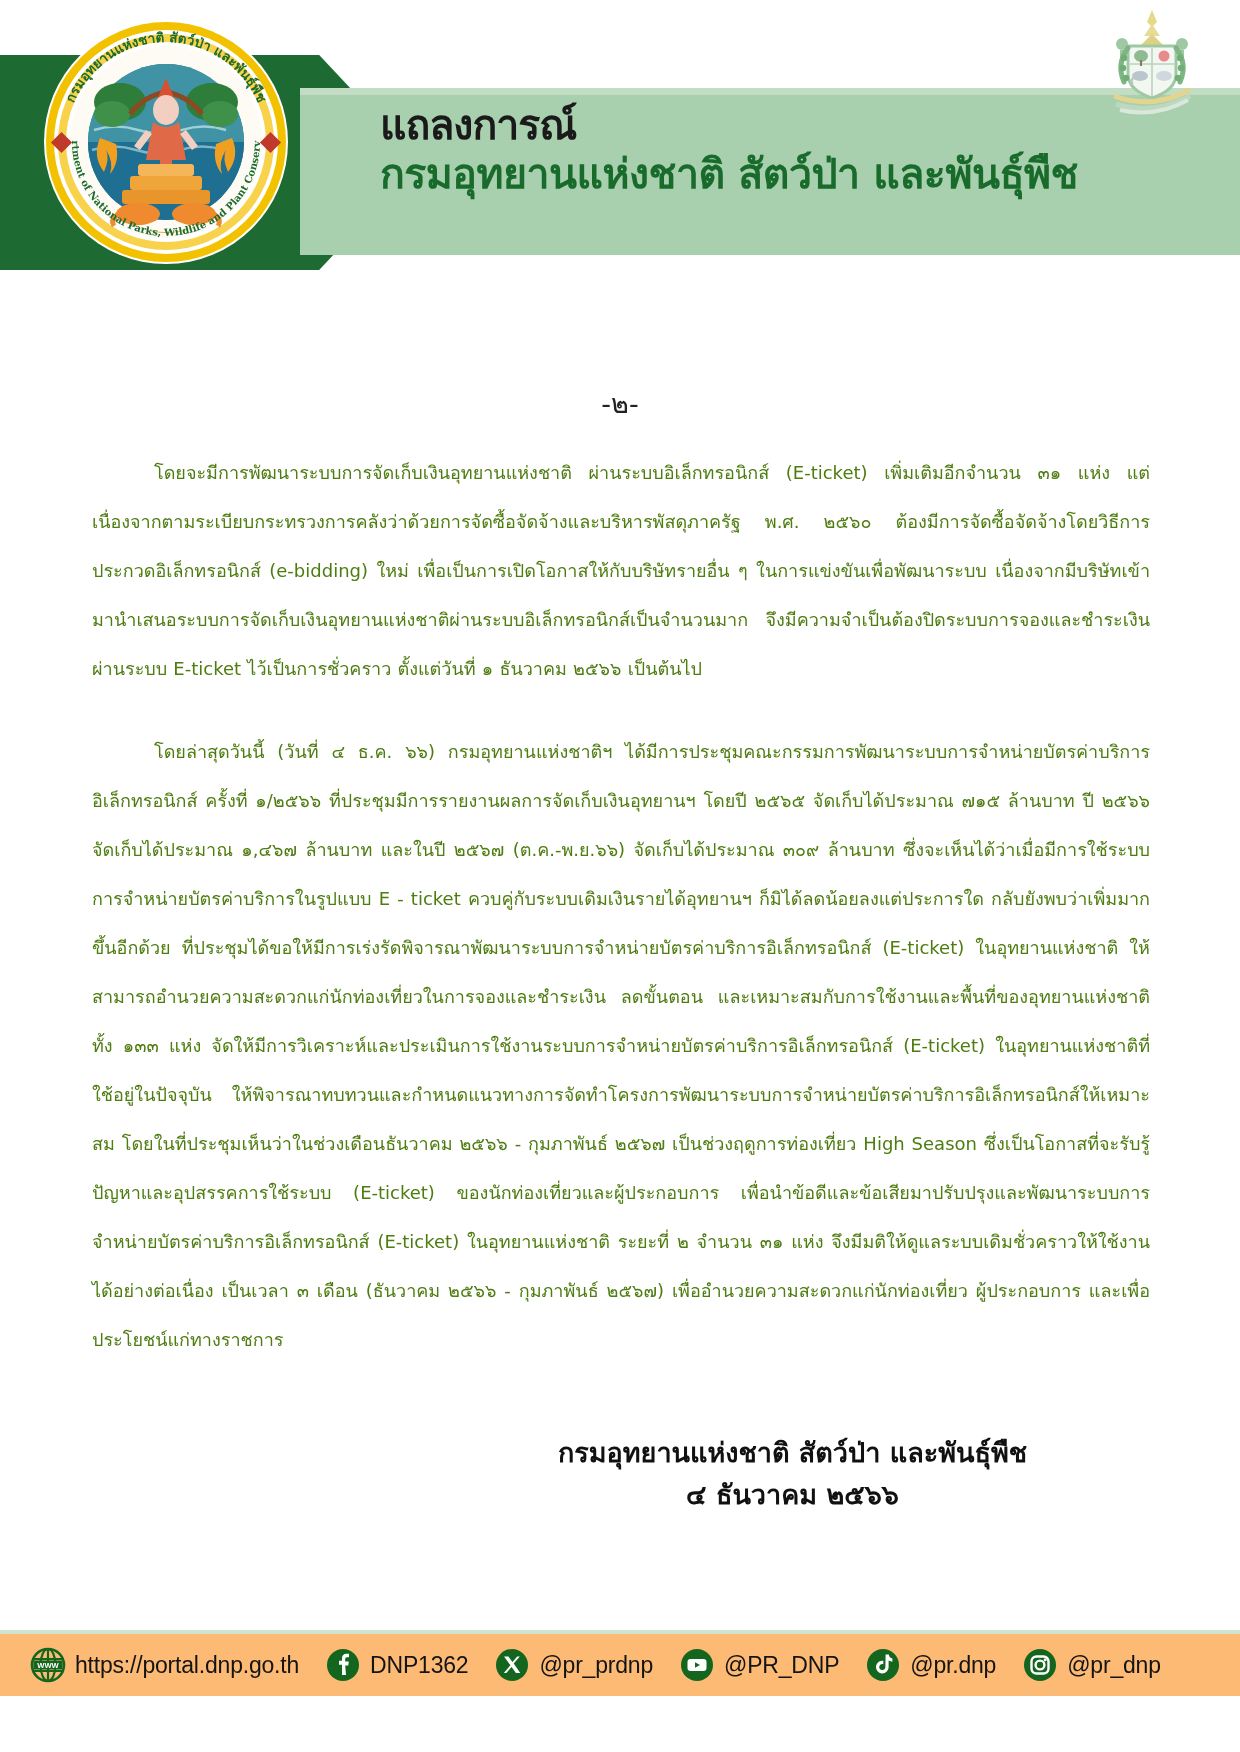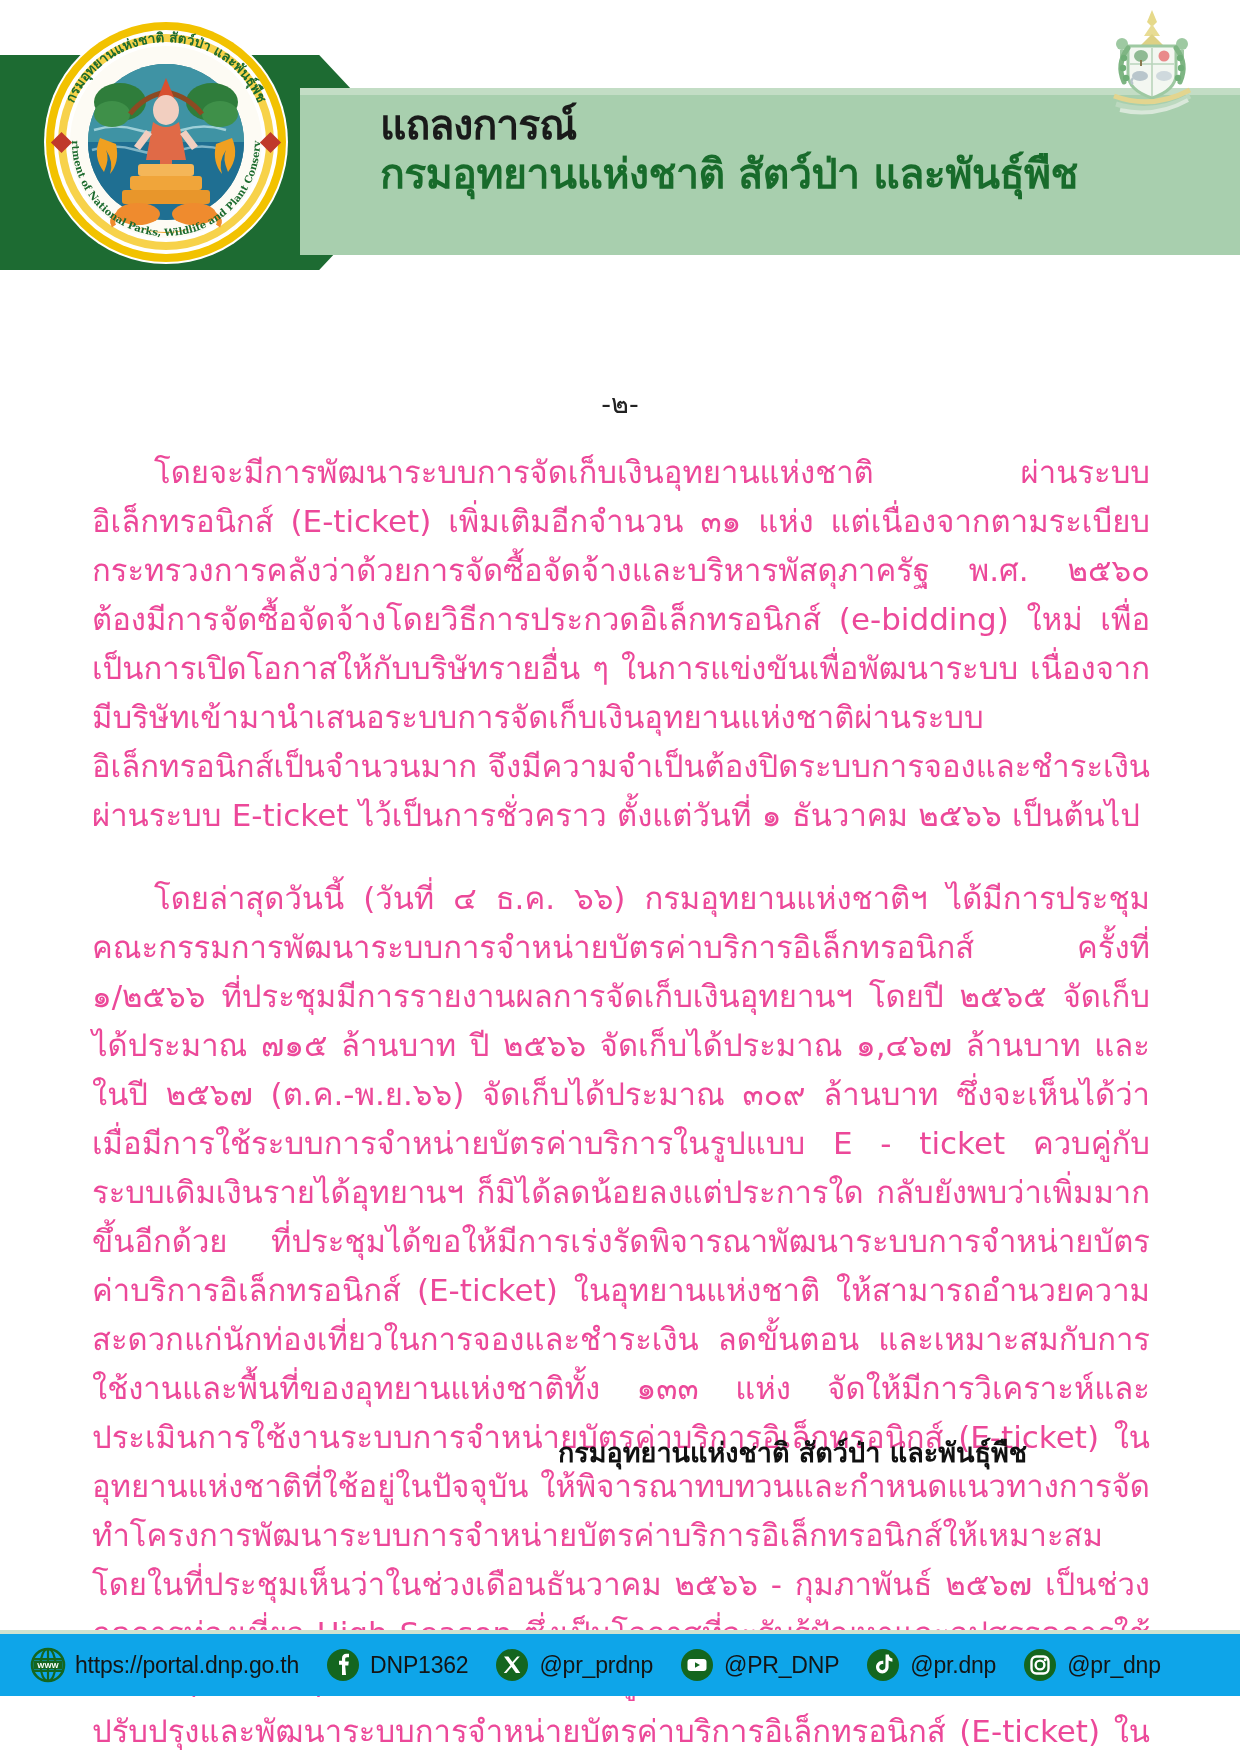--- a/index.html
+++ b/index.html
@@ -112,23 +112,23 @@
     font-family: "DejaVu Sans", "Liberation Sans", sans-serif;
   }
 
   .content {
     position: absolute;
     left: 92px;
     top: 448px;
     width: 1058px;
   }
   .para {
-    font-size: 31px;
+    font-size: 18px;
     line-height: 49px;
-    color: #ec4899;
+    color: #4d7c0f;
     text-align: justify;
     text-justify: inter-word;
     text-indent: 62px;
     margin: 0 0 34px 0;
     word-spacing: 0.5px;
   }
   .para:last-child { margin-bottom: 0; }
 
   
   .signature {
@@ -147,21 +147,21 @@
     line-height: 1.55;
   }
 
   
   .footer {
     position: absolute;
     left: 0;
     bottom: 56px;
     width: 1240px;
     height: 62px;
-    background: #0ea5e9;
+    background: #fdba74;
     display: flex;
     align-items: center;
     justify-content: flex-start;
     padding-left: 30px;
     box-sizing: border-box;
   }
   .footer-top-edge {
     position: absolute;
     left: 0;
     bottom: 118px;
@@ -312,20 +312,21 @@
 
   <div class="page-number">-๒-</div>
 
   <div class="content">
     <p class="para">โดยจะมีการพัฒนาระบบการจัดเก็บเงินอุทยานแห่งชาติ ผ่านระบบอิเล็กทรอนิกส์ (E-ticket) เพิ่มเติมอีกจำนวน ๓๑ แห่ง แต่เนื่องจากตามระเบียบกระทรวงการคลังว่าด้วยการจัดซื้อจัดจ้างและบริหารพัสดุภาครัฐ พ.ศ. ๒๕๖๐ ต้องมีการจัดซื้อจัดจ้างโดยวิธีการประกวดอิเล็กทรอนิกส์ (e-bidding) ใหม่ เพื่อเป็นการเปิดโอกาสให้กับบริษัทรายอื่น ๆ ในการแข่งขันเพื่อพัฒนาระบบ เนื่องจากมีบริษัทเข้ามานำเสนอระบบการจัดเก็บเงินอุทยานแห่งชาติผ่านระบบอิเล็กทรอนิกส์เป็นจำนวนมาก จึงมีความจำเป็นต้องปิดระบบการจองและชำระเงินผ่านระบบ E-ticket ไว้เป็นการชั่วคราว ตั้งแต่วันที่ ๑ ธันวาคม ๒๕๖๖ เป็นต้นไป</p>
     <p class="para">โดยล่าสุดวันนี้ (วันที่ ๔ ธ.ค. ๖๖) กรมอุทยานแห่งชาติฯ ได้มีการประชุมคณะกรรมการพัฒนาระบบการจำหน่ายบัตรค่าบริการอิเล็กทรอนิกส์ ครั้งที่ ๑/๒๕๖๖ ที่ประชุมมีการรายงานผลการจัดเก็บเงินอุทยานฯ โดยปี ๒๕๖๕ จัดเก็บได้ประมาณ ๗๑๕ ล้านบาท ปี ๒๕๖๖ จัดเก็บได้ประมาณ ๑,๔๖๗ ล้านบาท และในปี ๒๕๖๗ (ต.ค.-พ.ย.๖๖) จัดเก็บได้ประมาณ ๓๐๙ ล้านบาท ซึ่งจะเห็นได้ว่าเมื่อมีการใช้ระบบการจำหน่ายบัตรค่าบริการในรูปแบบ E - ticket ควบคู่กับระบบเดิมเงินรายได้อุทยานฯ ก็มิได้ลดน้อยลงแต่ประการใด กลับยังพบว่าเพิ่มมากขึ้นอีกด้วย ที่ประชุมได้ขอให้มีการเร่งรัดพิจารณาพัฒนาระบบการจำหน่ายบัตรค่าบริการอิเล็กทรอนิกส์ (E-ticket) ในอุทยานแห่งชาติ ให้สามารถอำนวยความสะดวกแก่นักท่องเที่ยวในการจองและชำระเงิน ลดขั้นตอน และเหมาะสมกับการใช้งานและพื้นที่ของอุทยานแห่งชาติทั้ง ๑๓๓ แห่ง  จัดให้มีการวิเคราะห์และประเมินการใช้งานระบบการจำหน่ายบัตรค่าบริการอิเล็กทรอนิกส์ (E-ticket) ในอุทยานแห่งชาติที่ใช้อยู่ในปัจจุบัน ให้พิจารณาทบทวนและกำหนดแนวทางการจัดทำโครงการพัฒนาระบบการจำหน่ายบัตรค่าบริการอิเล็กทรอนิกส์ให้เหมาะสม โดยในที่ประชุมเห็นว่าในช่วงเดือนธันวาคม ๒๕๖๖ - กุมภาพันธ์ ๒๕๖๗ เป็นช่วงฤดูการท่องเที่ยว High Season ซึ่งเป็นโอกาสที่จะรับรู้ปัญหาและอุปสรรคการใช้ระบบ (E-ticket) ของนักท่องเที่ยวและผู้ประกอบการ เพื่อนำข้อดีและข้อเสียมาปรับปรุงและพัฒนาระบบการจำหน่ายบัตรค่าบริการอิเล็กทรอนิกส์ (E-ticket) ในอุทยานแห่งชาติ ระยะที่ ๒ จำนวน ๓๑ แห่ง จึงมีมติให้ดูแลระบบเดิมชั่วคราวให้ใช้งานได้อย่างต่อเนื่อง เป็นเวลา ๓ เดือน (ธันวาคม ๒๕๖๖ - กุมภาพันธ์ ๒๕๖๗) เพื่ออำนวยความสะดวกแก่นักท่องเที่ยว ผู้ประกอบการ และเพื่อประโยชน์แก่ทางราชการ</p>
   </div>
 
   <div class="signature">
     <div class="sig-line">กรมอุทยานแห่งชาติ สัตว์ป่า และพันธุ์พืช</div>
+    <div class="sig-line">๔  ธันวาคม  ๒๕๖๖</div>
   </div>
 
   <div class="footer-top-edge"></div>
   <div class="footer">
 
     <div class="footer-item">
       <svg class="footer-icon" viewBox="0 0 36 36">
         <circle cx="18" cy="18" r="16" fill="none" stroke="#14661f" stroke-width="2.6"></circle>
         <ellipse cx="18" cy="18" rx="7.5" ry="16" fill="none" stroke="#14661f" stroke-width="2.2"></ellipse>
         <path d="M3 12 h30 M3 24 h30 M18 2 v32" stroke="#14661f" stroke-width="2.2" fill="none"></path>

